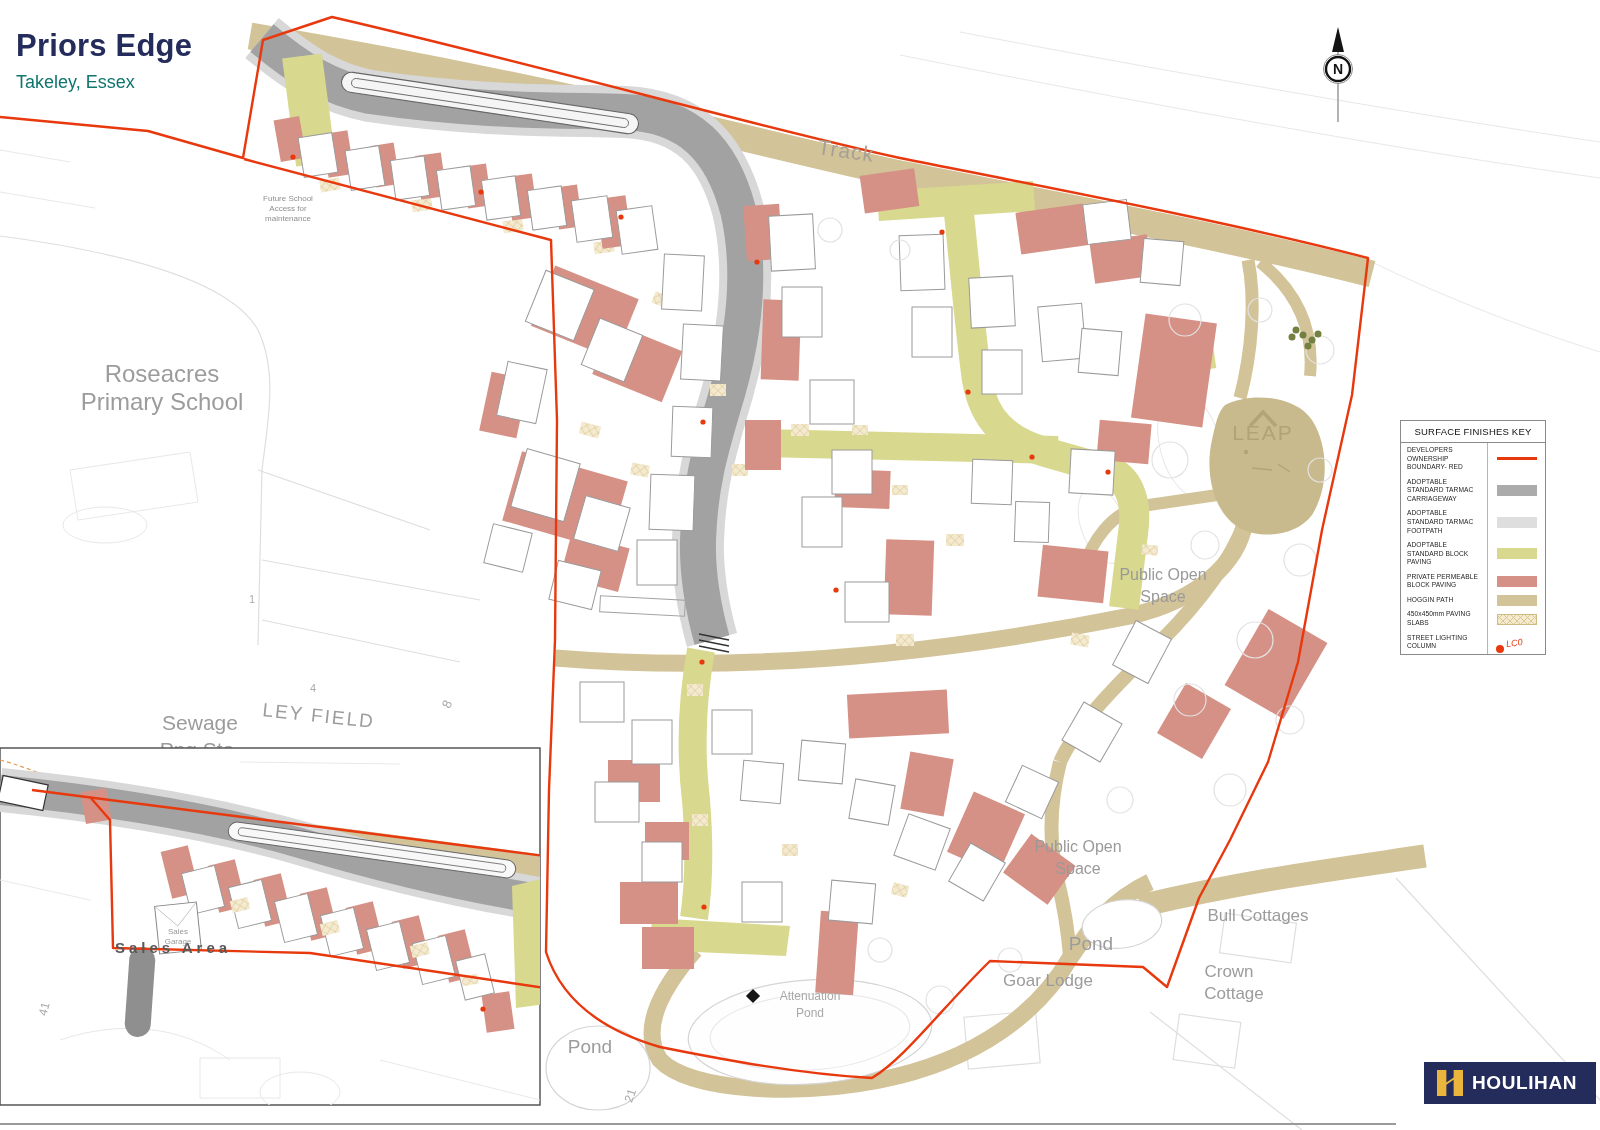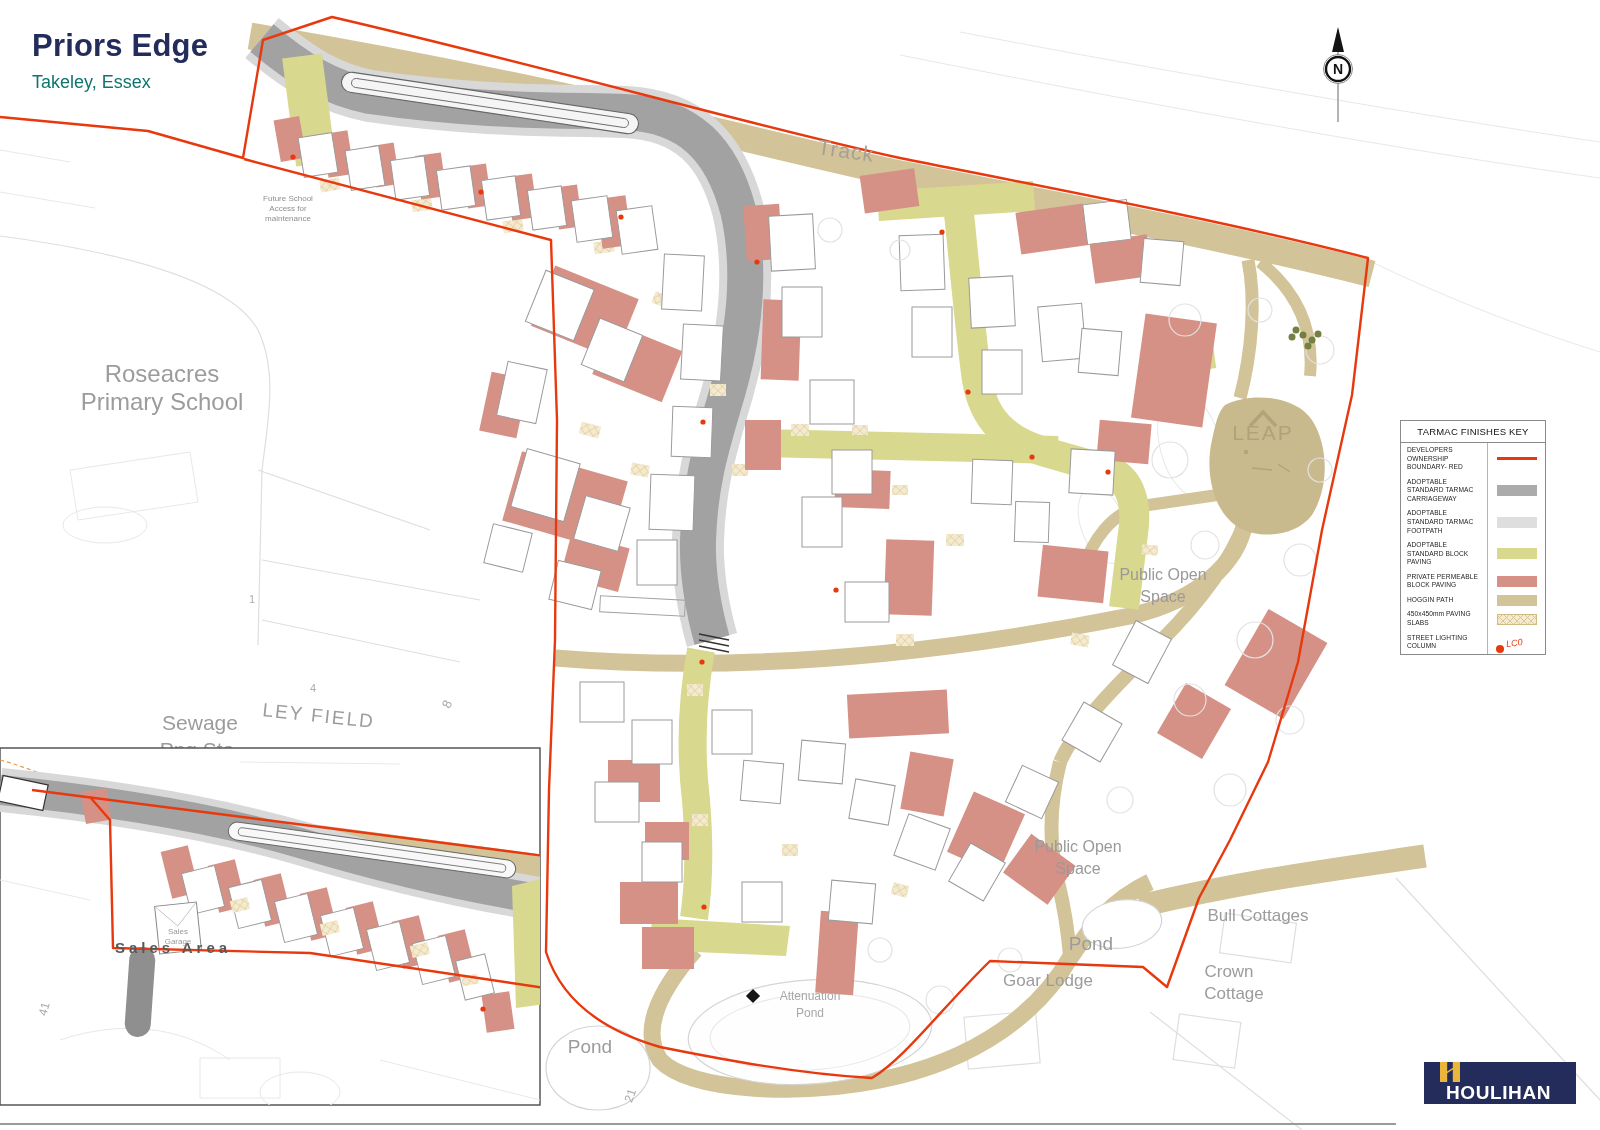--- a/index.html
+++ b/index.html
@@ -17,21 +17,21 @@
   .c-foot{stroke:var(--footpath,#d8d8d8);fill:none;}
   .c-bound{stroke:var(--boundary,#e8380d);fill:none;stroke-width:2.4;stroke-linejoin:round;}
   .c-dot{fill:var(--boundary,#e8380d);}
   .house{fill:#ffffff;stroke:#9a9a9a;stroke-width:1;}
   .faint{fill:none;stroke:#dedede;stroke-width:1.2;}
   .fainter{fill:none;stroke:#e8e8e8;stroke-width:1;}
   .tree{fill:none;stroke:#e2e2e2;stroke-width:1.2;}
   .shrub{fill:#74803f;}
 
   
-  .title-block{position:absolute;left:32px;top:28px;}
+  .title-block{position:absolute;left:16px;top:28px;}
   .title-block h1{margin:0;font-size:31px;font-weight:800;color:var(--navy,#232c5a);letter-spacing:0.2px;}
   .title-block .subtitle{margin-top:8px;font-size:18px;color:#0f766e;}
 
   
   .north{position:absolute;left:1320px;top:20px;width:36px;height:106px;}
 
   
   .legend{position:absolute;left:1400px;top:420px;width:146px;background:#fff;
           border:1px solid #8a8a8a;box-sizing:border-box;}
   .legend-header{border-bottom:1px solid #8a8a8a;text-align:center;font-size:9.5px;
@@ -51,23 +51,23 @@
   .sw.slabs{background:
       repeating-linear-gradient(45deg,rgba(217,196,140,.9) 0 1px,transparent 1px 5px),
       repeating-linear-gradient(-45deg,rgba(217,196,140,.9) 0 1px,transparent 1px 5px),
       #f4ead0;border:1px solid #cdbd85;box-sizing:border-box;}
   .lc-dot{position:absolute;left:8px;bottom:1px;width:8px;height:8px;border-radius:50%;
       background:var(--boundary,#e8380d);}
   .lc-note{position:absolute;left:18px;bottom:6px;font-size:9px;font-style:italic;
       color:var(--boundary,#e8380d);transform:rotate(-8deg);}
 
   
-  .logo{position:absolute;left:1424px;top:1062px;width:152px;height:42px;
-        background:var(--navy,#232c5a);display:flex;
-        padding-left:13px;box-sizing:border-box;flex-direction:column;}
+  .logo{position:absolute;left:1424px;top:1062px;width:172px;height:42px;
+        background:var(--navy,#232c5a);display:flex;align-items:center;
+        padding-left:13px;box-sizing:border-box;}
   .logo-text{color:#fff;font-size:19px;font-weight:800;letter-spacing:0.6px;margin-left:9px;}
 </style>
 </head>
 <body>
 
 <div class="stage">
 
 <svg id="site-svg" width="1600" height="1130" viewBox="0 0 1600 1130">
   <defs>
     <pattern id="slabPat" width="6" height="6" patternUnits="userSpaceOnUse" patternTransform="rotate(45)">
@@ -419,21 +419,21 @@
   <svg width="36" height="106" viewBox="0 0 36 106">
     <line x1="18" y1="10" x2="18" y2="102" stroke="#9a9a9a" stroke-width="1.5"></line>
     <polygon points="12,32 18,7 24,32" fill="#141414"></polygon>
     <circle cx="18" cy="49" r="14.5" fill="#fff" stroke="#8a8a8a" stroke-width="1"></circle>
     <circle cx="18" cy="49" r="12" fill="none" stroke="#111" stroke-width="2.4"></circle>
     <text x="18" y="54" text-anchor="middle" font-size="14" font-weight="600" fill="#111">N</text>
   </svg>
 </div>
 
 <div class="legend">
-  <div class="legend-header">TARMAC FINISHES KEY</div>
+  <div class="legend-header">SURFACE FINISHES KEY</div>
   <div class="legend-body">
         <div class="legend-row">
           <span class="legend-label">DEVELOPERS OWNERSHIP BOUNDARY- RED</span>
           <div class="legend-cell">
             <div class="sw red-line"></div>
           </div>
         </div>
         <div class="legend-row">
           <span class="legend-label">ADOPTABLE STANDARD TARMAC CARRIAGEWAY</span>
           <div class="legend-cell">

